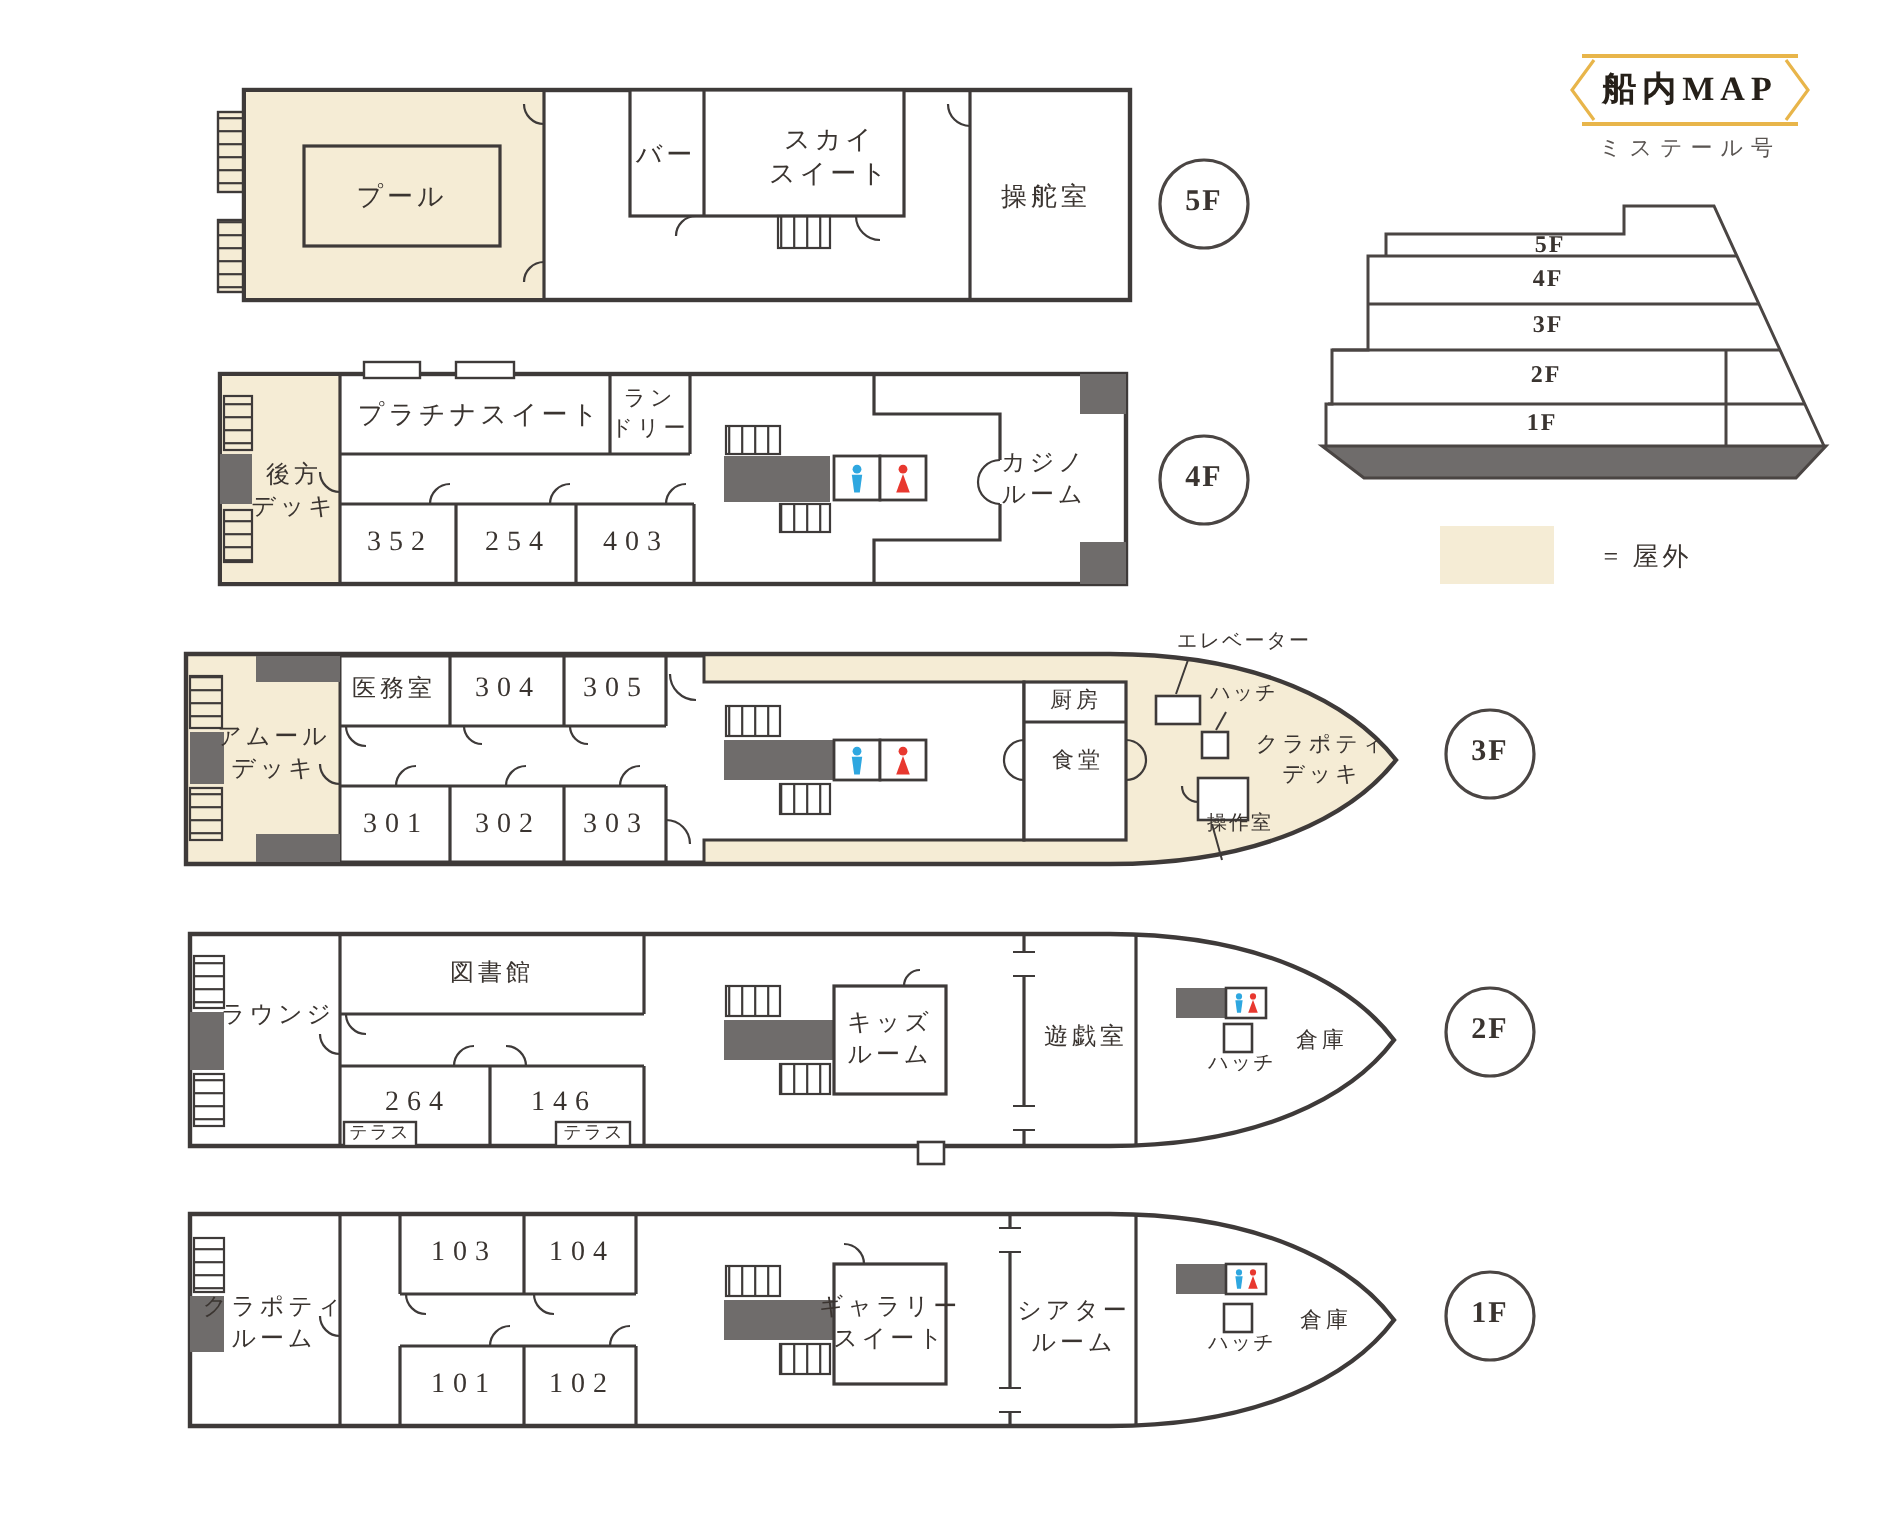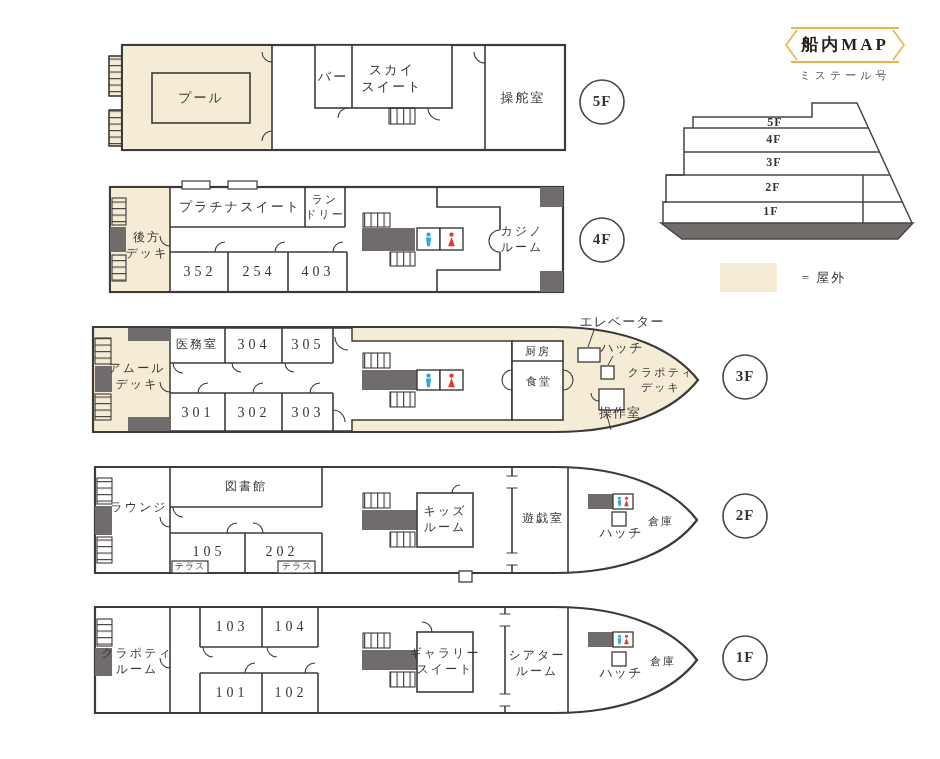--- a/index.html
+++ b/index.html
@@ -4,21 +4,21 @@
 <style>
   html,body{margin:0;padding:0;background:#fff;}
   .canvas{position:relative;width:940px;height:759px;background:#ffffff;overflow:hidden;
           font-family:"Liberation Serif","DejaVu Serif",serif;color:#3a3430;}
   svg.base{position:absolute;left:0;top:0;}
   .lbl{position:absolute;transform:translate(-50%,-50%);white-space:pre-line;text-align:center;
        line-height:1.32;letter-spacing:2px;color:#3a3430;}
   .kj12{font-size:12px;}
   .kj13{font-size:13px;}
   .kj11{font-size:11px;}
-  .kj10{font-size:13px;letter-spacing:1px;}
+  .kj10{font-size:10px;letter-spacing:1px;font-family:Liberation Mono, monospace;}
   .num{font-size:14px;letter-spacing:4px;}
   .flc{font-size:15px;font-weight:bold;letter-spacing:1px;}
   .sv{font-size:12px;font-weight:bold;letter-spacing:1px;}
   .ter{font-size:9px;letter-spacing:1px;}
   .badge-title{font-size:17px;font-weight:bold;letter-spacing:3px;color:#262019;}
   .badge-sub{font-size:11px;letter-spacing:4px;color:#5a5552;}
   .legend-txt{font-size:13px;letter-spacing:2px;}
 </style>
 </head>
 <body>
@@ -268,21 +268,21 @@
 <span class="lbl legend-txt" style="left:824px;top:278px">= 屋外</span>
 
 <span class="lbl sv" style="left:775px;top:123px">5F</span>
 <span class="lbl sv" style="left:774px;top:140px">4F</span>
 <span class="lbl sv" style="left:774px;top:163px">3F</span>
 <span class="lbl sv" style="left:773px;top:188px">2F</span>
 <span class="lbl sv" style="left:771px;top:212px">1F</span>
 
 <span class="lbl kj13" style="left:201px;top:98px">プール</span>
 <span class="lbl kj13" style="left:333px;top:77px">バー</span>
-<span class="lbl kj13" style="left:392px;top:78px">スカイ
+<span class="lbl kj13" style="left:415px;top:78px">スカイ
 スイート</span>
 <span class="lbl kj13" style="left:523px;top:98px">操舵室</span>
 <span class="lbl flc" style="left:602px;top:102px">5F</span>
 
 <span class="lbl kj12" style="left:147px;top:246px">後方
 デッキ</span>
 <span class="lbl kj13" style="left:240px;top:207px">プラチナスイート</span>
 <span class="lbl kj11" style="left:325px;top:207px">ラン
 ドリー</span>
 <span class="lbl num" style="left:200px;top:272px">352</span>
@@ -304,22 +304,22 @@
 <span class="lbl kj11" style="left:539px;top:381px">食堂</span>
 <span class="lbl kj10" style="left:622px;top:322px">エレベーター</span>
 <span class="lbl kj10" style="left:622px;top:348px">ハッチ</span>
 <span class="lbl kj11" style="left:661px;top:380px">クラポティ
 デッキ</span>
 <span class="lbl kj10" style="left:620px;top:413px">操作室</span>
 <span class="lbl flc" style="left:745px;top:377px">3F</span>
 
 <span class="lbl kj12" style="left:139px;top:508px">ラウンジ</span>
 <span class="lbl kj12" style="left:246px;top:487px">図書館</span>
-<span class="lbl num" style="left:209px;top:552px">105</span>
-<span class="lbl num" style="left:282px;top:552px">202</span>
+<span class="lbl num" style="left:209px;top:552px">264</span>
+<span class="lbl num" style="left:282px;top:552px">146</span>
 <span class="lbl ter" style="left:190px;top:567px">テラス</span>
 <span class="lbl ter" style="left:297px;top:567px">テラス</span>
 <span class="lbl kj12" style="left:445px;top:520px">キッズ
 ルーム</span>
 <span class="lbl kj12" style="left:543px;top:519px">遊戯室</span>
 <span class="lbl kj10" style="left:621px;top:533px">ハッチ</span>
 <span class="lbl kj11" style="left:661px;top:521px">倉庫</span>
 <span class="lbl flc" style="left:745px;top:516px">2F</span>
 
 <span class="lbl kj12" style="left:137px;top:662px">クラポティ

